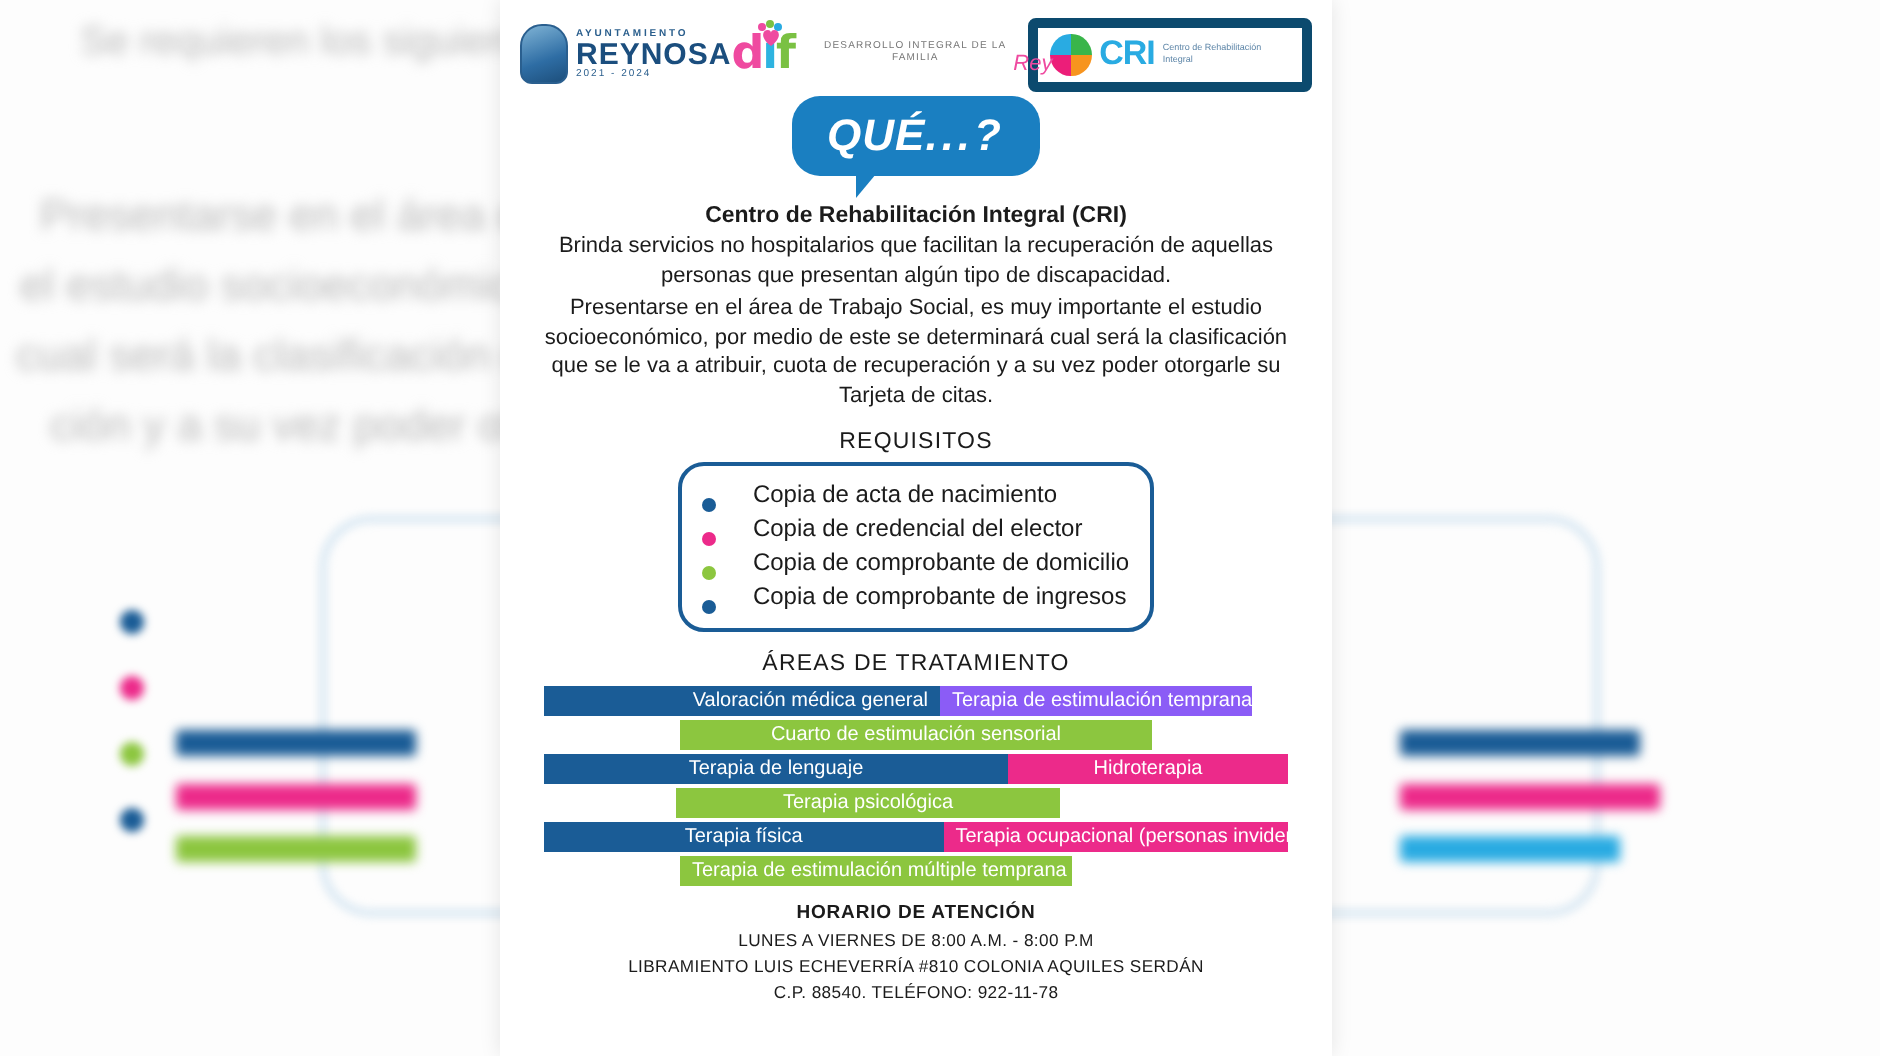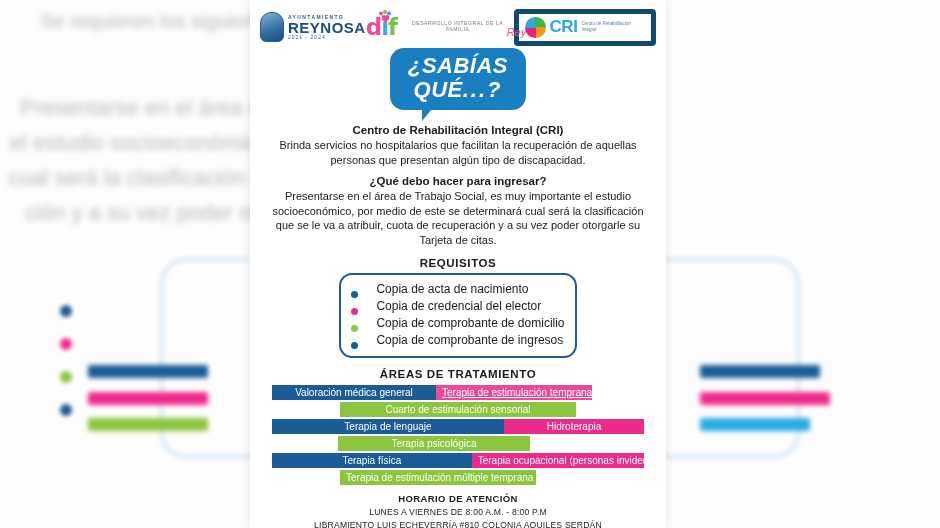--- a/index.html
+++ b/index.html
@@ -153,21 +153,21 @@
     text-align: center;
     color: #1b1b1b;
   }
   .h-bold {
     font-size: 11.5px; font-weight: bold; margin: 8px 0 2px 0;
   }
   .para {
     font-size: 11px; line-height: 1.32; margin: 0 0 2px 0;
   }
   .sect-title {
-    font-size: 11.5px; font-weight: bold; letter-spacing: .6px; margin: 10px 0 4px 0;
+    font-size: 11.5px; font-weight: normal; letter-spacing: .6px; margin: 10px 0 4px 0;
   }
 
   
   .req-box {
     border: 2px solid #1a5c96;
     border-radius: 13px;
     padding: 6px 10px 7px 10px;
     display: inline-block;
     text-align: left;
     margin: 0 auto;
@@ -247,32 +247,30 @@
 
     <div class="logo-cri">
       <div class="circle"></div>
       <div class="cri-text">CRI</div>
       <div class="cri-sub">Centro de Rehabilitación Integral</div>
     </div>
   </div>
 
   <div class="bubble-wrap">
     <div class="bubble">
-      <div class="l1">¿SABÍAS</div>
       <div class="l2">
         <span>QUÉ</span><span class="dots">...?</span>
       </div>
     </div>
   </div>
 
   <div class="flyer-body">
     <div class="h-bold">Centro de Rehabilitación Integral (CRI)</div>
     <div class="para">Brinda servicios no hospitalarios que facilitan la recuperación de aquellas personas que presentan algún tipo de discapacidad.</div>
 
-    <div class="h-bold">¿Qué debo hacer para ingresar?</div>
     <div class="para">Presentarse en el área de Trabajo Social, es muy importante el estudio socioeconómico, por medio de este se determinará cual será la clasificación que se le va a atribuir, cuota de recuperación y a su vez poder otorgarle su Tarjeta de citas.</div>
 
     <div class="sect-title">REQUISITOS</div>
     <div style="display:flex; justify-content:center;">
       <div class="req-box">
         <div id="req-list">
             <div class="req-item">
               <span class="req-dot" style="background: rgb(26, 92, 150);"></span>
               <span>Copia de acta de nacimiento</span>
             </div>
@@ -288,22 +286,22 @@
               <span class="req-dot" style="background: rgb(26, 92, 150);"></span>
               <span>Copia de comprobante de ingresos</span>
             </div>
           </div>
       </div>
     </div>
 
     <div class="sect-title">ÁREAS DE TRATAMIENTO</div>
     <div class="areas" id="areas-list">
         <div class="area-row">
-          <div class="area-bar" style="background: rgb(26, 92, 150); width: 164px;">Valoración médica general</div>
-          <div class="area-bar" style="background: #ec4899; width: 156px; text-decoration: underline;">Terapia de estimulación temprana</div>
+          <div class="area-bar" style="background: rgb(26, 92, 150); width: 198px; text-align: right;">Valoración médica general</div>
+          <div class="area-bar" style="background: #8b5cf6; width: 156px;">Terapia de estimulación temprana</div>
         </div>
         <div class="area-row">
           <div class="area-bar" style="background: rgb(140, 198, 63); width: 236px; margin-left: 68px;">Cuarto de estimulación sensorial</div>
         </div>
         <div class="area-row">
           <div class="area-bar" style="background: rgb(26, 92, 150); width: 232px;">Terapia de lenguaje</div>
           <div class="area-bar" style="background: rgb(236, 42, 138); width: 140px;">Hidroterapia</div>
         </div>
         <div class="area-row">
           <div class="area-bar" style="background: rgb(140, 198, 63); width: 192px; margin-left: 66px;">Terapia psicológica</div>

